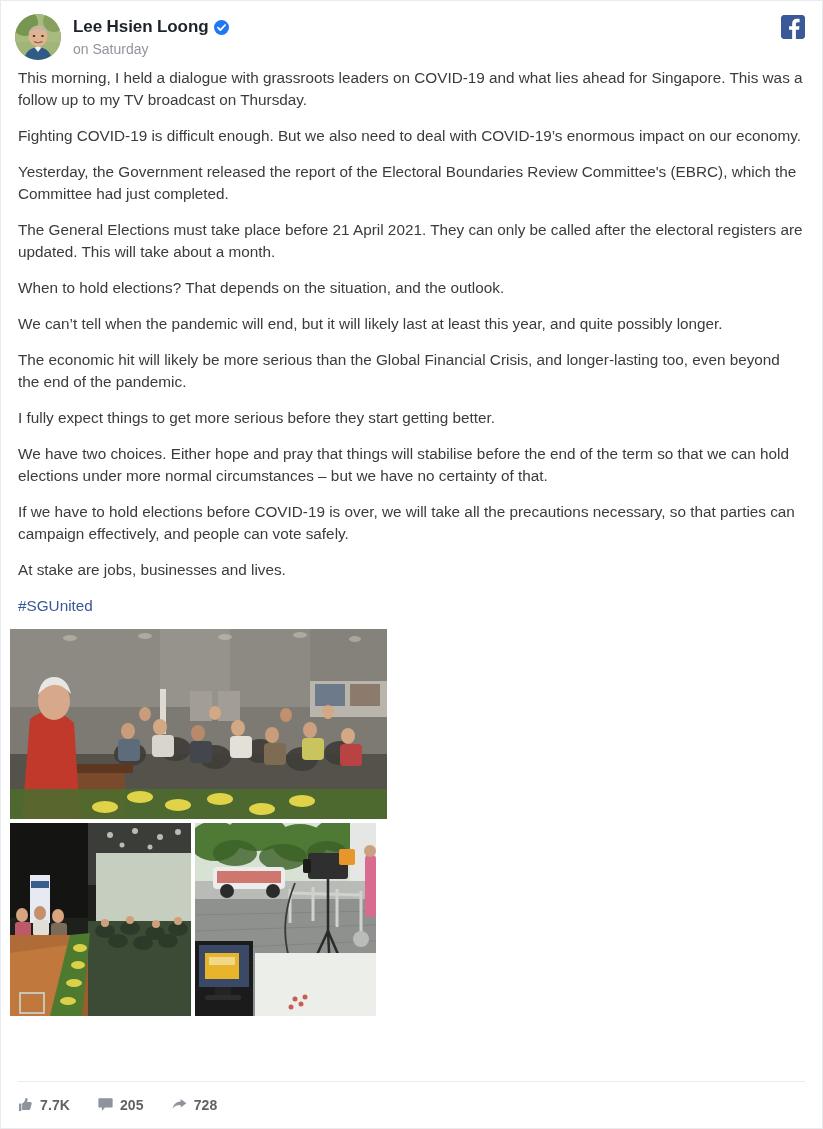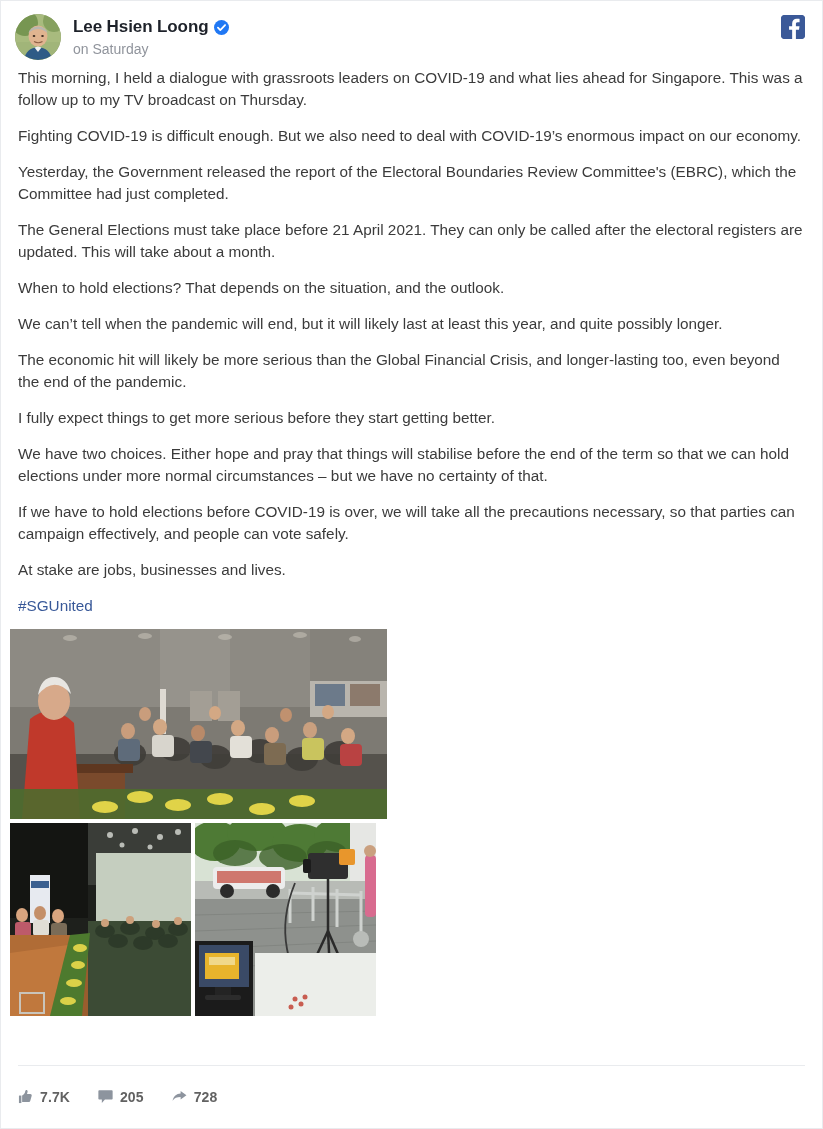--- a/index.html
+++ b/index.html
@@ -79,21 +79,21 @@
     width: 181px; height: 193px;
     position: relative; overflow: hidden; display: block;
   }
   .media-bl { background: #2b2d28; }
   .media-br { background: #9fa3a0; }
   .media-top svg, .media-bl svg, .media-br svg { display: block; }
 
   
   .post-footer {
     position: absolute; left: 0; right: 0; bottom: 0;
-    height: 63px;
+    height: 47px;
     padding: 0 17px;
     display: flex; align-items: center;
   }
   .footer-divider {
     position: absolute; left: 17px; right: 17px; top: 0;
     height: 1px; background: #e9ebee;
   }
   .stat {
     display: flex; align-items: center;
     margin-right: 28px;

